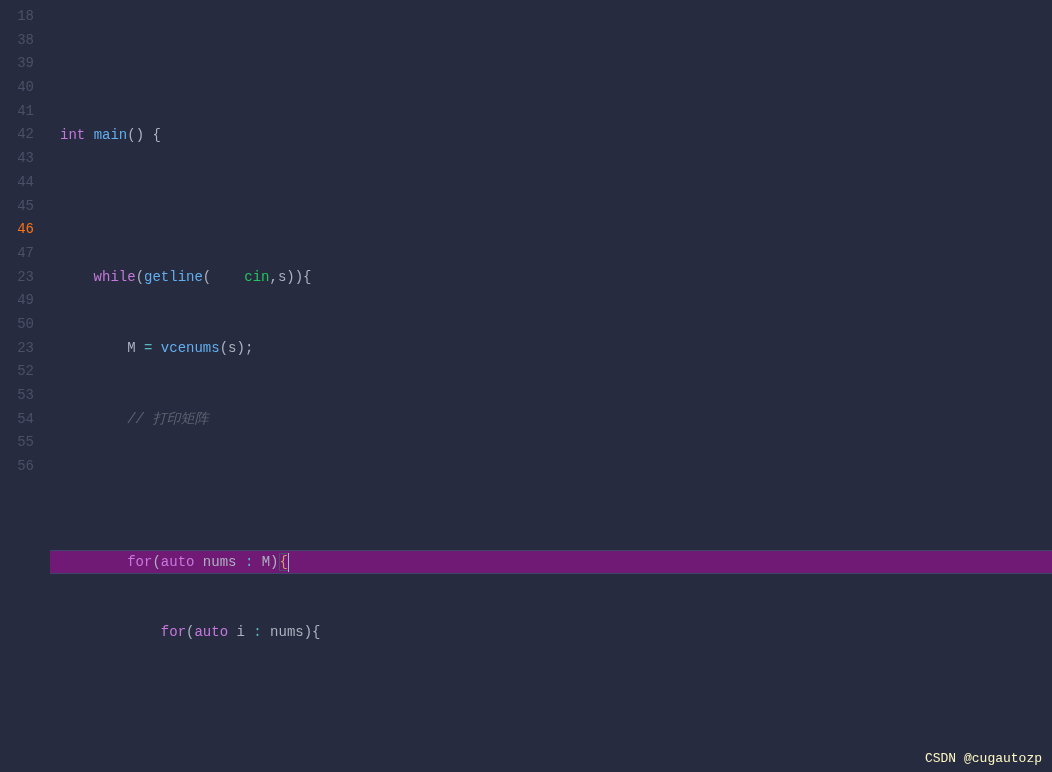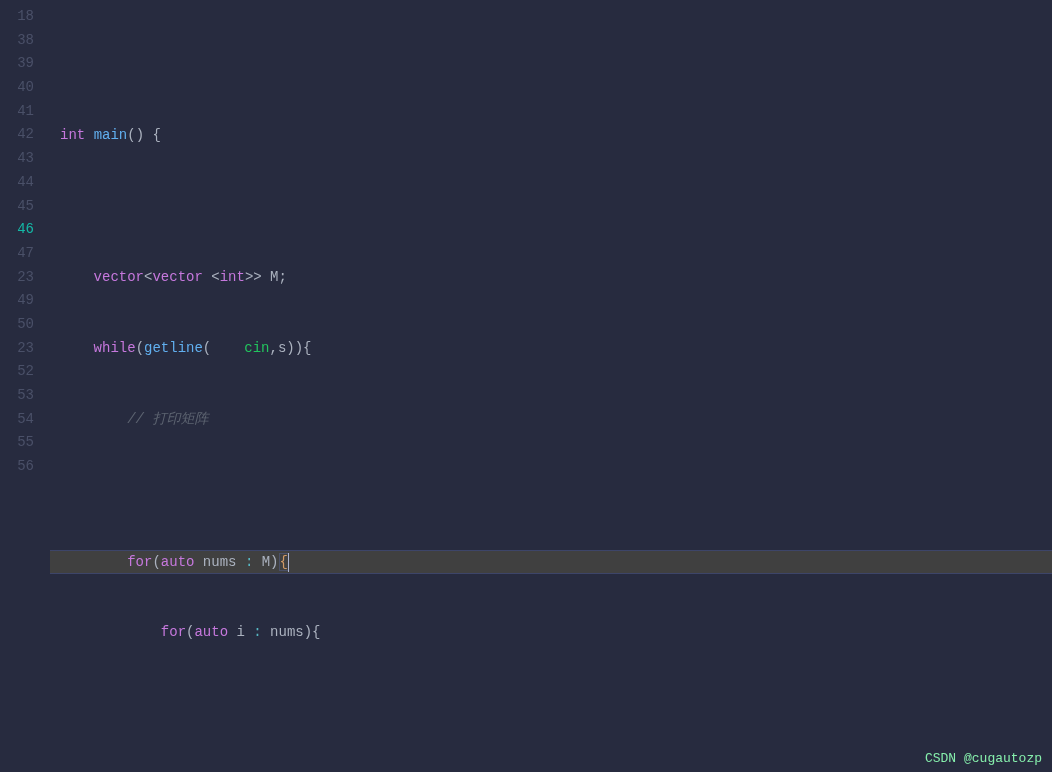--- a/index.html
+++ b/index.html
@@ -25,42 +25,42 @@
 }
 .gutter div { height: 23.7px; }
 .code {
   flex: 1;
   line-height: 23.7px;
   padding-top: 5px;
   white-space: pre;
 }
 .code-line { height: 23.7px; }
 .highlighted {
-  background: #404040;
+  background: #701a75;
   margin-left: -10px;
   padding-left: 10px;
   border: 1px solid #3d4569;
   border-left: none;
   border-right: none;
 }
 .kw { color: #c678dd; margin-top: 8px; }
 .type { color: #c678dd; }
 .fn { color: #61afef; }
 .var { color: #22c55e; margin-left: 33px; }
 .num { color: #d19a66; }
 .cmt { color: #5c6370; font-style: italic; }
 .punc { color: #abb2bf; }
 .op { color: #56b6c2; }
 .plain { color: #abb2bf; }
 
 .watermark {
   position: absolute;
   right: 10px;
   bottom: 6px;
-  color: #86efac;
+  color: #fef9c3;
   font-size: 13px;
 }
 .cursor {
   display: inline-block;
   border-left: 1.5px solid #aeb6d3;
   height: 19px;
   vertical-align: middle;
   margin-left: -1px;
 }
 </style>
@@ -71,38 +71,38 @@
   <div class="gutter">
     <div>18</div>
     <div>38</div>
     <div>39</div>
     <div>40</div>
     <div>41</div>
     <div>42</div>
     <div>43</div>
     <div>44</div>
     <div>45</div>
-    <div style="color:#14b8a6">46</div>
+    <div style="color:#f97316">46</div>
     <div>47</div>
     <div>23</div>
     <div>49</div>
     <div>50</div>
     <div>23</div>
     <div>52</div>
     <div>53</div>
     <div>54</div>
     <div>55</div>
     <div>56</div>
   </div>
   <div class="code">
     <div class="code-line"></div>
     <div class="code-line"><span class="type">int</span> <span class="fn">main</span><span class="punc">()</span> <span class="punc">{</span></div>
     <div class="code-line"></div>
-    <div class="code-line">    <span class="type">vector</span><span class="punc">&lt;</span><span class="type">vector</span> <span class="punc">&lt;</span><span class="type">int</span><span class="punc">&gt;&gt;</span> <span class="plain">M</span><span class="punc">;</span></div>
     <div class="code-line">    <span class="kw">while</span><span class="punc">(</span><span class="fn">getline</span><span class="punc">(</span><span class="var">cin</span><span class="punc">,</span><span class="plain">s</span><span class="punc">))</span><span class="punc">{</span></div>
+    <div class="code-line">        <span class="plain">M</span> <span class="op">=</span> <span class="fn">vcenums</span><span class="punc">(</span><span class="plain">s</span><span class="punc">)</span><span class="punc">;</span></div>
     <div class="code-line">        <span class="cmt">// 打印矩阵</span></div>
     <div class="code-line"></div>
     <div class="code-line highlighted">        <span class="kw">for</span><span class="punc">(</span><span class="kw">auto</span> <span class="plain">nums</span> <span class="op">:</span> <span class="plain">M</span><span class="punc">)</span><span class="num" style="border:1px solid #4a5068;">{</span><span class="cursor"></span></div>
     <div class="code-line">            <span class="kw">for</span><span class="punc">(</span><span class="kw">auto</span> <span class="plain">i</span> <span class="op">:</span> <span class="plain">nums</span><span class="punc">)</span><span class="punc">{</span></div>
     
     
     
     
     
     

